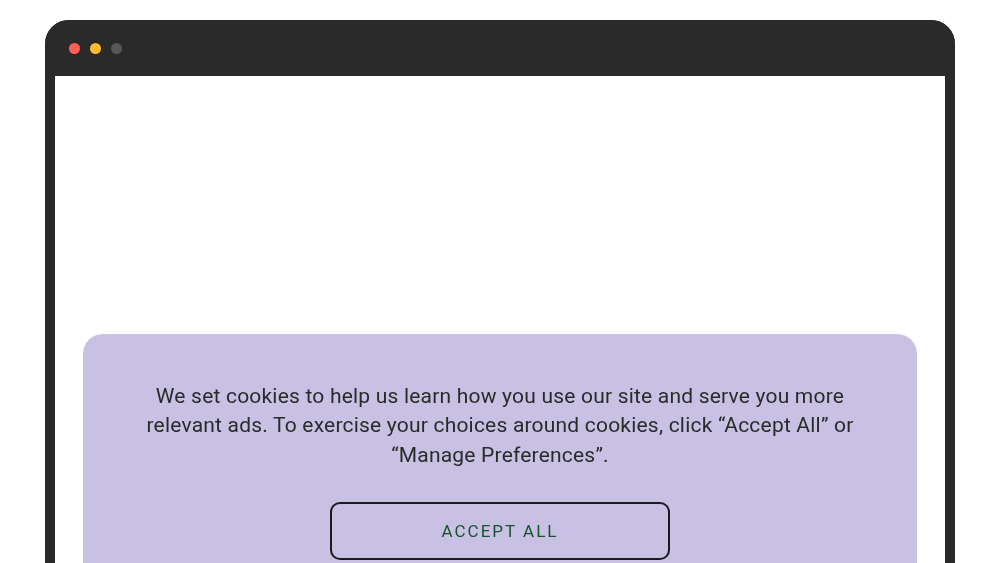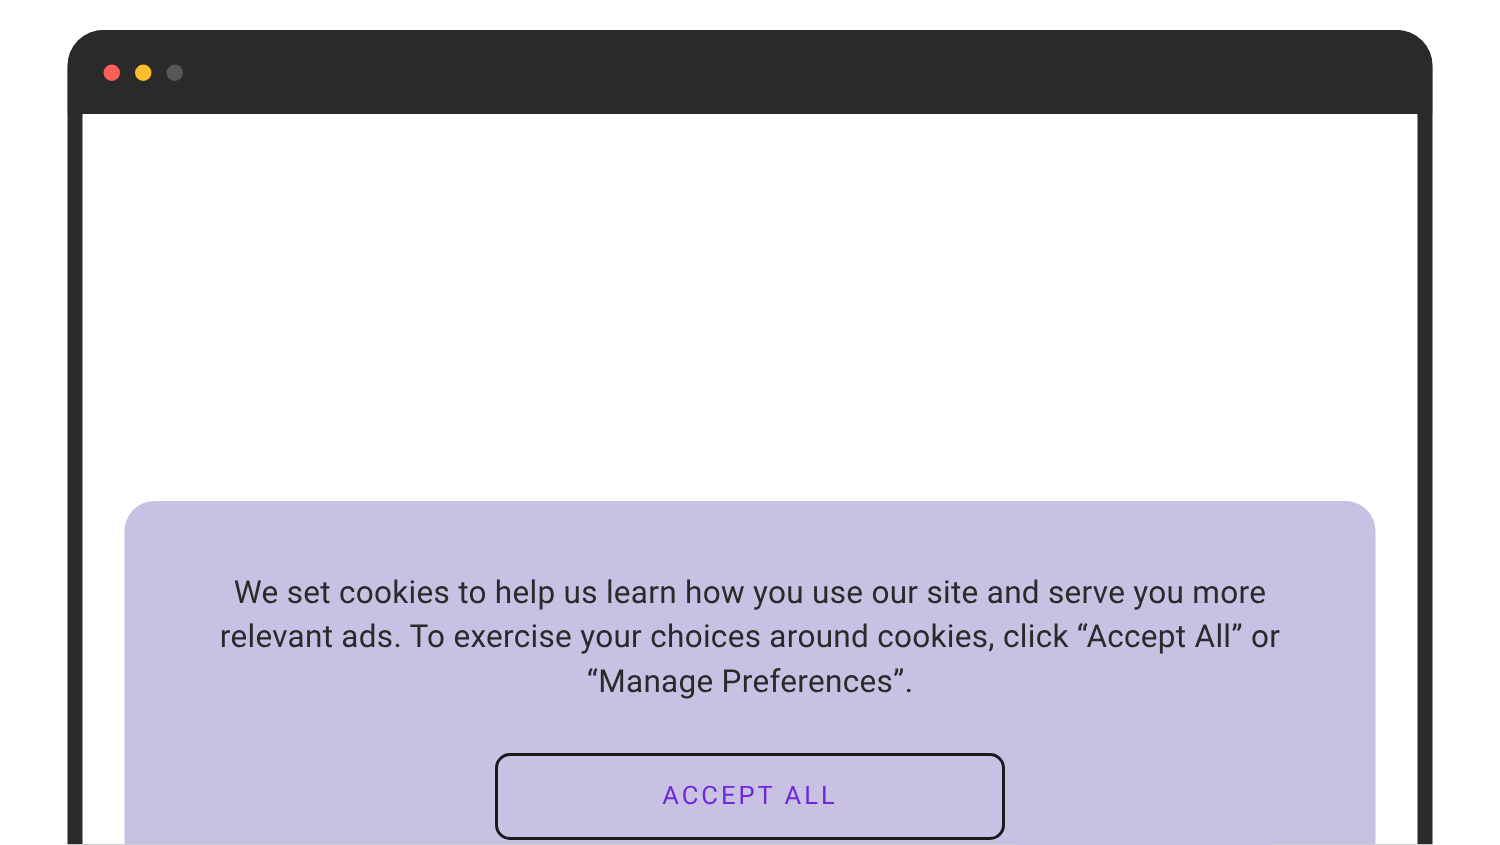--- a/index.html
+++ b/index.html
@@ -85,21 +85,21 @@
     
     .cookie-button {
       flex: 1;
       max-width: 340px;
       height: 58px;
       background: transparent;
       border: 2px solid #1a1a1a;
       border-radius: 10px;
       font-size: 17px;
       letter-spacing: 2px;
-      color: #6d28d9;
+      color: #14532d;
       font-weight: 400;
       cursor: pointer;
       font-family: inherit;
     }
   </style>
 </head>
 <body>
 
 <div class="browser-frame">
   <div class="browser-titlebar">

